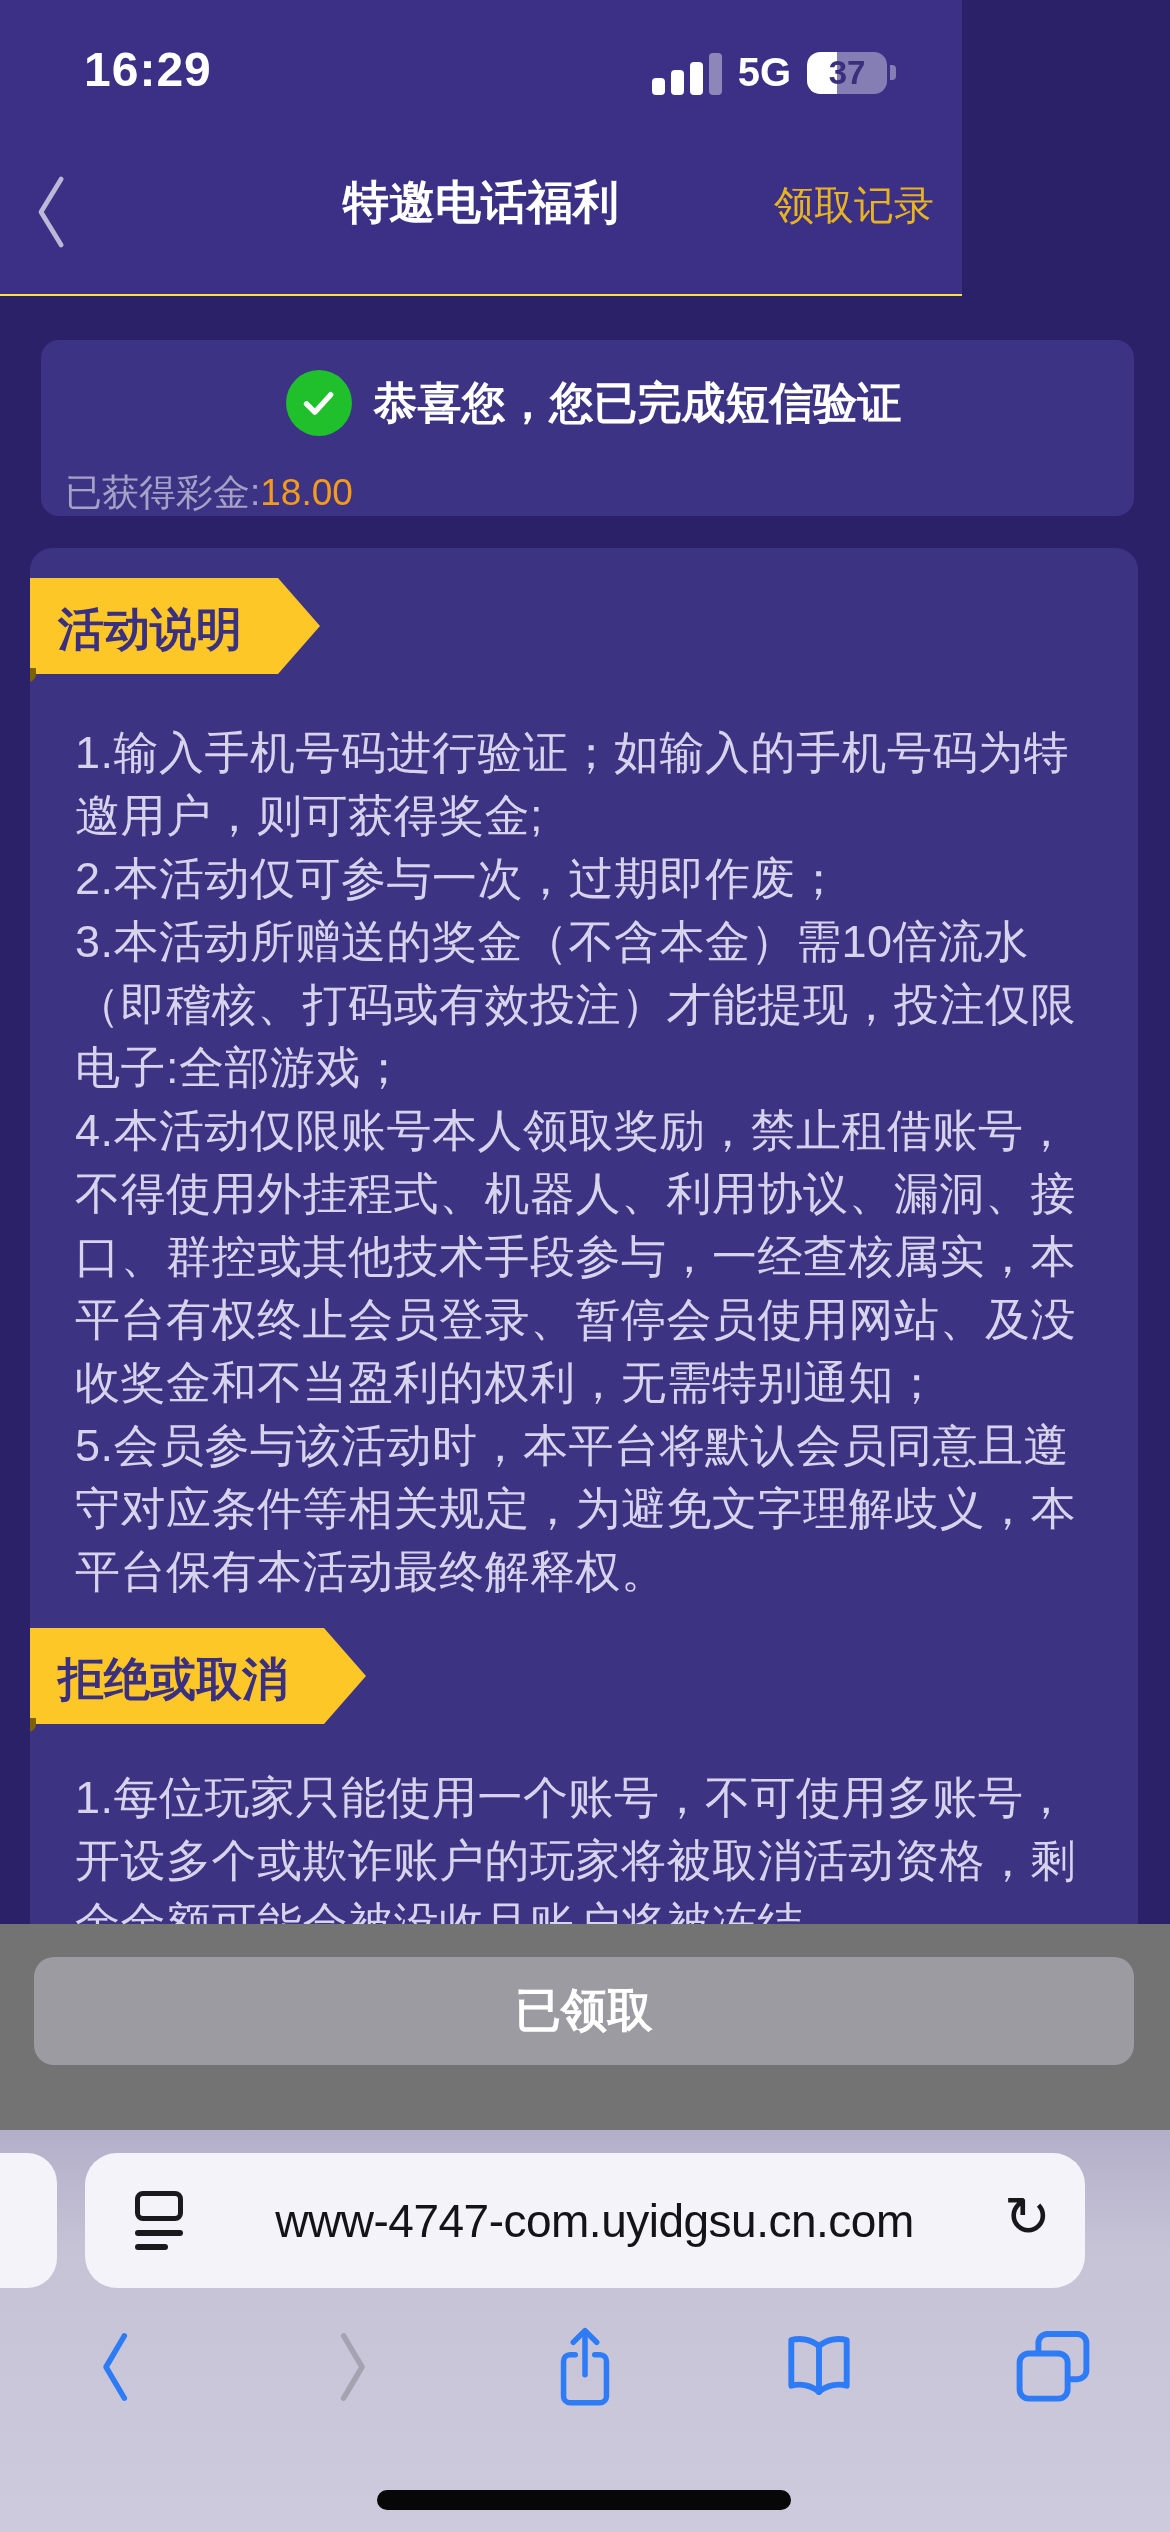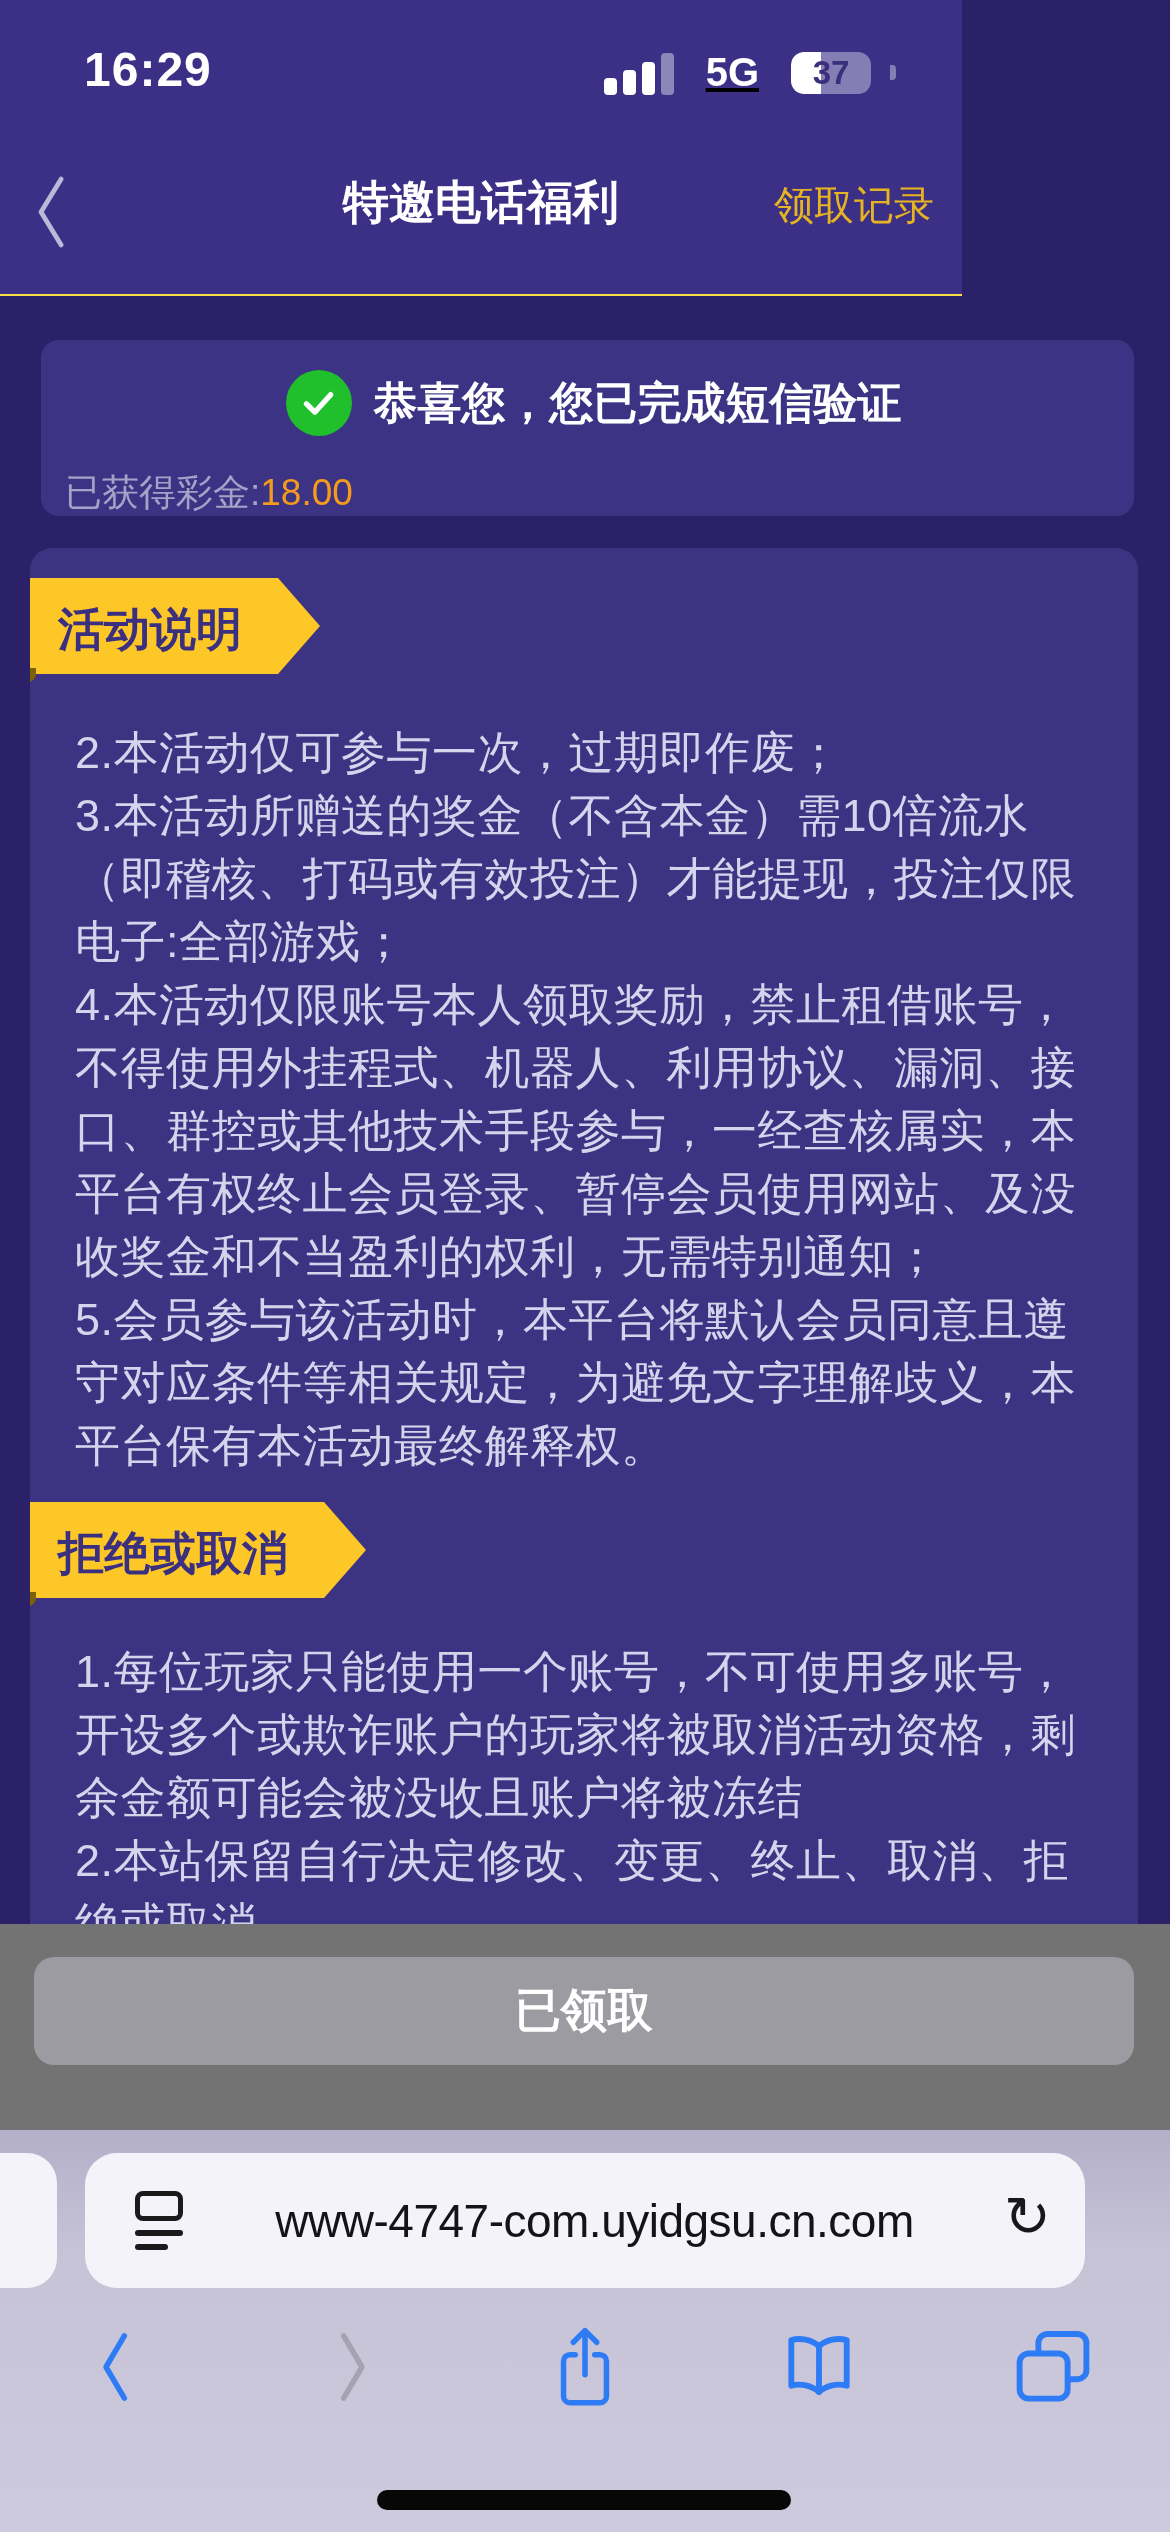--- a/index.html
+++ b/index.html
@@ -9,21 +9,21 @@
     font-family:"Liberation Sans","DejaVu Sans",sans-serif;
     -webkit-font-smoothing:antialiased;
   }
   
   .header{
     position:absolute;left:0;top:0;width:962px;height:296px;
     background:#3b3086;border-bottom:2px solid #fde047;box-sizing:border-box;
   }
   .statusbar{position:absolute;left:0;top:0;width:100%;height:130px;}
   .time{position:absolute;left:84px;top:42px;color:#fff;font-size:48px;font-weight:bold;letter-spacing:1px;}
-  .status-right{position:absolute;right:66px;top:50px;display:flex;align-items:center;gap:32px;text-decoration:underline;}
+  .status-right{position:absolute;right:66px;top:50px;display:flex;align-items:center;gap:16px;}
   .signal{display:flex;align-items:flex-end;gap:6px;height:44px;}
   .signal i{display:block;width:13px;border-radius:4px;background:#fff;}
   .signal i.b1{height:17px}.signal i.b2{height:25px}.signal i.b3{height:33px}
   .signal i.b4{height:42px;background:rgba(255,255,255,.42)}
   .net{color:#fff;font-size:40px;font-weight:bold;}
   .battery{position:relative;width:80px;height:42px;border-radius:13px;background:rgba(255,255,255,.38);overflow:hidden;}
   .battery .fill{position:absolute;left:0;top:0;bottom:0;width:37%;background:#fff;border-radius:13px 0 0 13px;}
   .battery .pct{position:absolute;inset:0;display:flex;align-items:center;justify-content:center;
     font-size:33px;font-weight:bold;color:#3a2f7d;}
   .bat-nub{width:6px;height:15px;background:rgba(255,255,255,.38);border-radius:0 4px 4px 0;margin-left:-13px;}
@@ -150,20 +150,21 @@
 </div>
 
 <div class="panel">
 
   <div class="ribbon-wrap">
     <div class="ribbon">活动说明</div>
     <div class="ribbon-fold"></div>
   </div>
 
   <div class="rules">
+    <p>1.输入手机号码进行验证；如输入的手机号码为特邀用户，则可获得奖金;</p>
     <p>2.本活动仅可参与一次，过期即作废；</p>
     <p>3.本活动所赠送的奖金（不含本金）需10倍流水（即稽核、打码或有效投注）才能提现，投注仅限电子:全部游戏；</p>
     <p>4.本活动仅限账号本人领取奖励，禁止租借账号，不得使用外挂程式、机器人、利用协议、漏洞、接口、群控或其他技术手段参与，一经查核属实，本平台有权终止会员登录、暂停会员使用网站、及没收奖金和不当盈利的权利，无需特别通知；</p>
     <p>5.会员参与该活动时，本平台将默认会员同意且遵守对应条件等相关规定，为避免文字理解歧义，本平台保有本活动最终解释权。</p>
   </div>
 
   <div class="ribbon-wrap sec2">
     <div class="ribbon">拒绝或取消</div>
     <div class="ribbon-fold"></div>
   </div>

